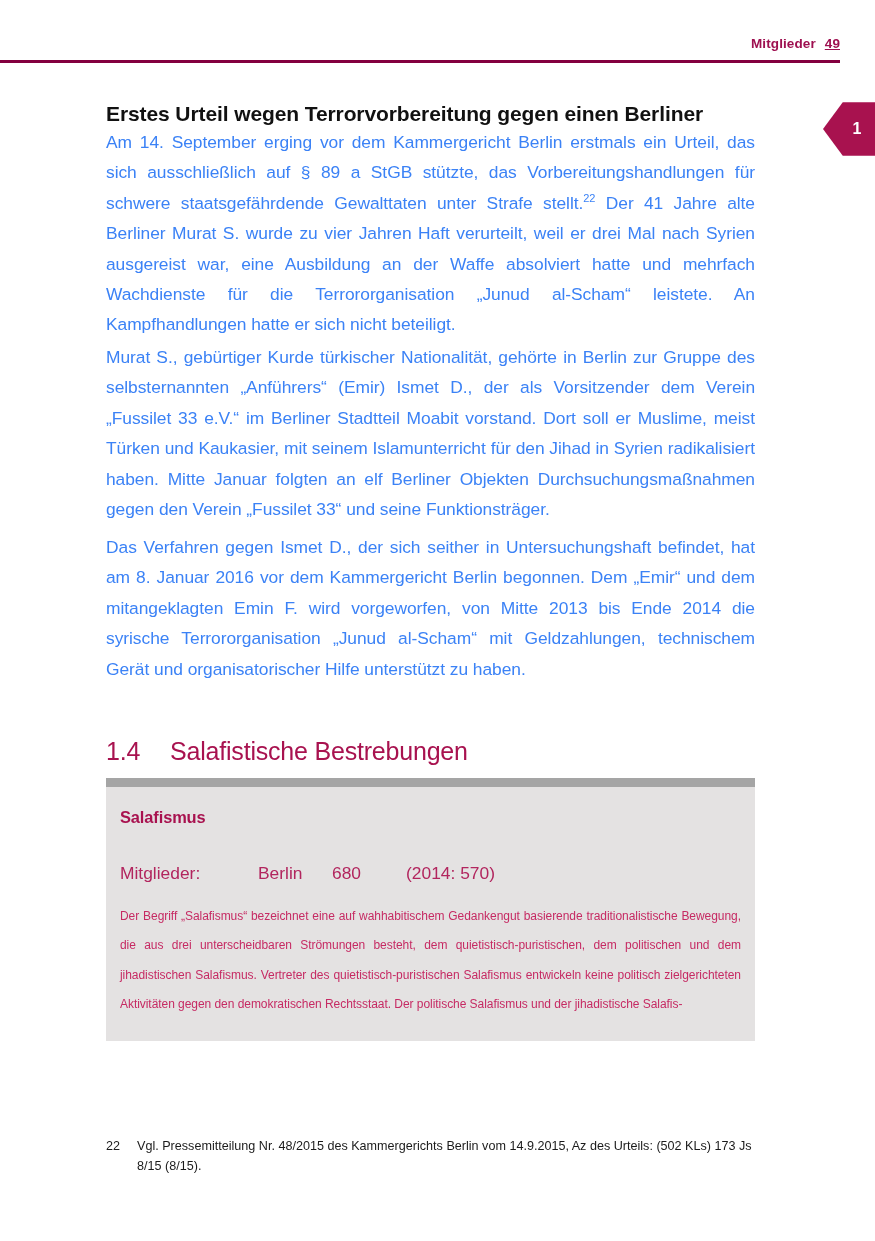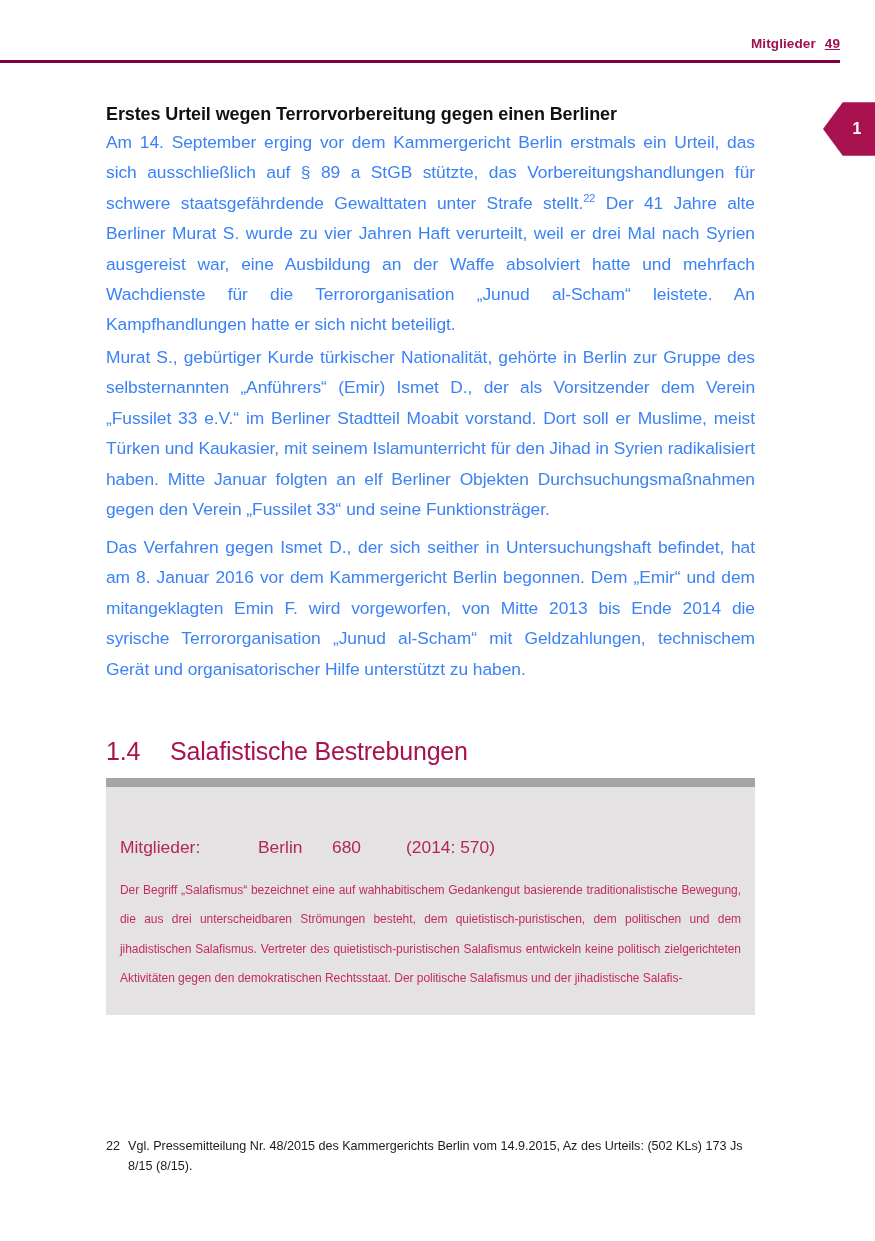--- a/index.html
+++ b/index.html
@@ -81,21 +81,21 @@
     width: 649px;
   }
 
   h3.subhead {
     margin: 0;
     padding: 0;
     position: absolute;
     left: 0;
     top: 102px;
     width: 649px;
-    font-size: 18px;
+    font-size: 21px;
     font-weight: bold;
     line-height: 24px;
     color: #111111;
     letter-spacing: -0.1px;
   }
 
   p.body-par {
     margin: 0;
     padding: 0;
     position: absolute;
@@ -195,21 +195,21 @@
     color: #1b1b1b;
   }
   .footnote .fn-num {
     position: absolute;
     left: 0;
     top: 0;
     width: 18px;
   }
   .footnote .fn-text {
     display: block;
-    margin-left: 22px;
+    margin-left: 31px;
   }
 </style>
 </head>
 <body>
 
 <div class="page-header">
   <div class="header-line">
     <span class="hdr-title">Mitglieder</span><span class="hdr-page">49</span>
   </div>
   <div class="header-rule"></div>
@@ -229,20 +229,21 @@
 
   <p class="body-par" id="par3">Das Verfahren gegen Ismet D., der sich seither in Untersuchungshaft befindet, hat am 8. Januar 2016 vor dem Kammergericht Berlin begonnen. Dem „Emir“ und dem mitangeklagten Emin F. wird vorgeworfen, von Mitte 2013 bis Ende 2014 die syrische Terrororganisation „Junud al-Scham“ mit Geldzahlungen, technischem Gerät und organisatorischer Hilfe unterstützt zu haben.</p>
 
   <div class="section-heading">
     <span class="sec-num">1.4</span><span>Salafistische Bestrebungen</span>
   </div>
 
   <div class="info-box">
     <div class="info-box-bar"></div>
     <div class="info-box-body">
+      <div class="box-title">Salafismus</div>
       <div class="members-row">
         <span class="m-label">Mitglieder:</span><span class="m-region">Berlin</span><span class="m-count">680</span><span class="m-prev">(2014: 570)</span>
       </div>
       <p class="box-text">Der Begriff „Salafismus“ bezeichnet eine auf wahhabitischem Gedankengut basierende traditionalistische Bewegung, die aus drei unterscheidbaren Strömungen besteht, dem quietistisch-puristischen, dem politischen und dem jihadistischen Salafismus. Vertreter des quietistisch-puristischen Salafismus entwickeln keine politisch zielgerichteten Aktivitäten gegen den demokratischen Rechtsstaat. Der politische Salafismus und der jihadistische Salafis-</p>
     </div>
   </div>
 
 </div>
 
 <div class="footnote">

